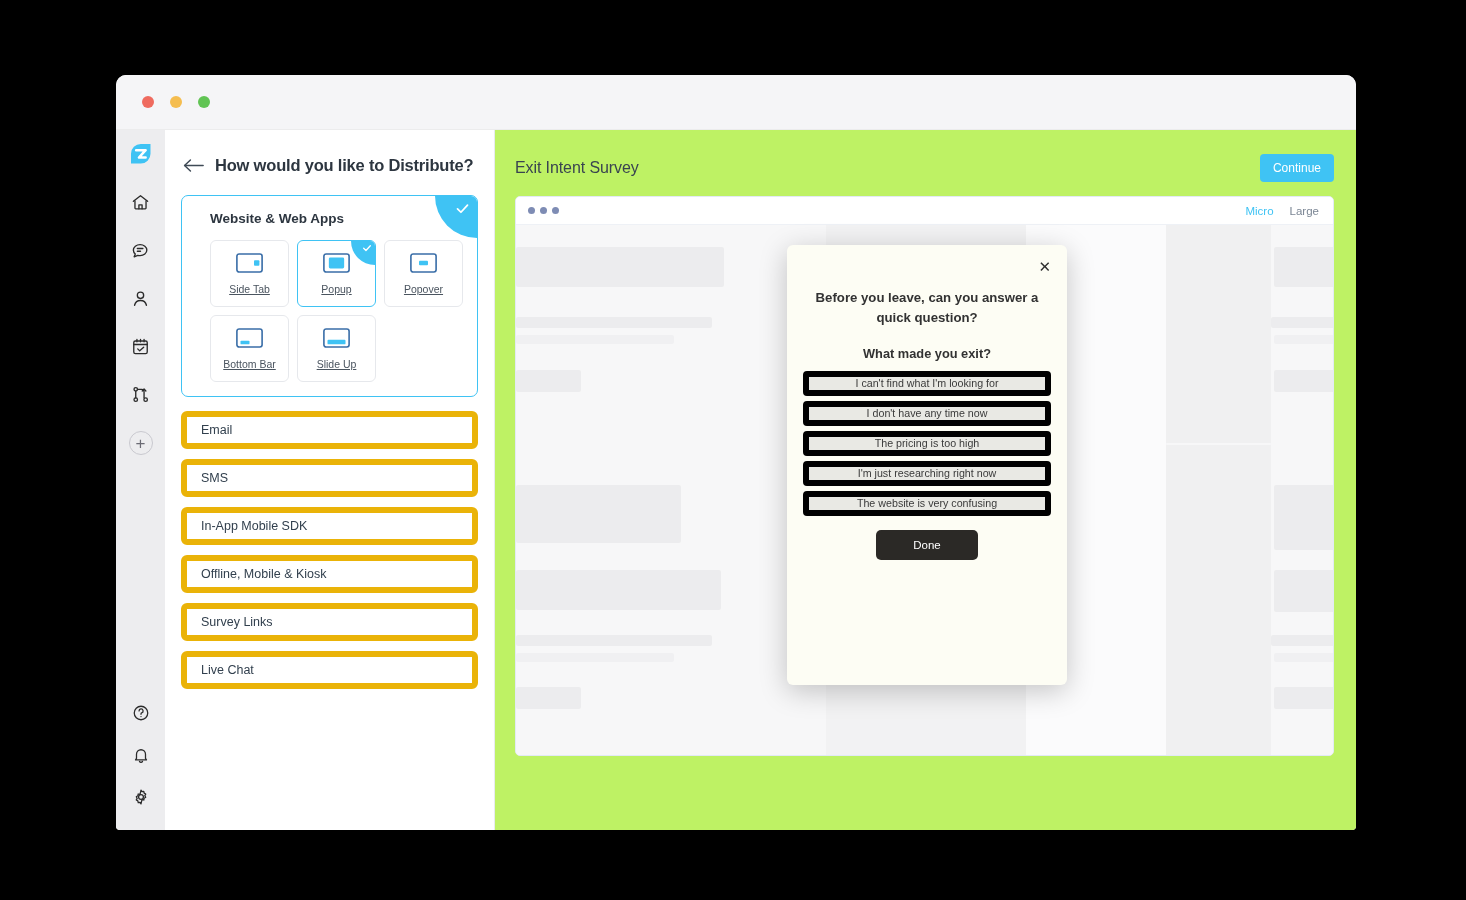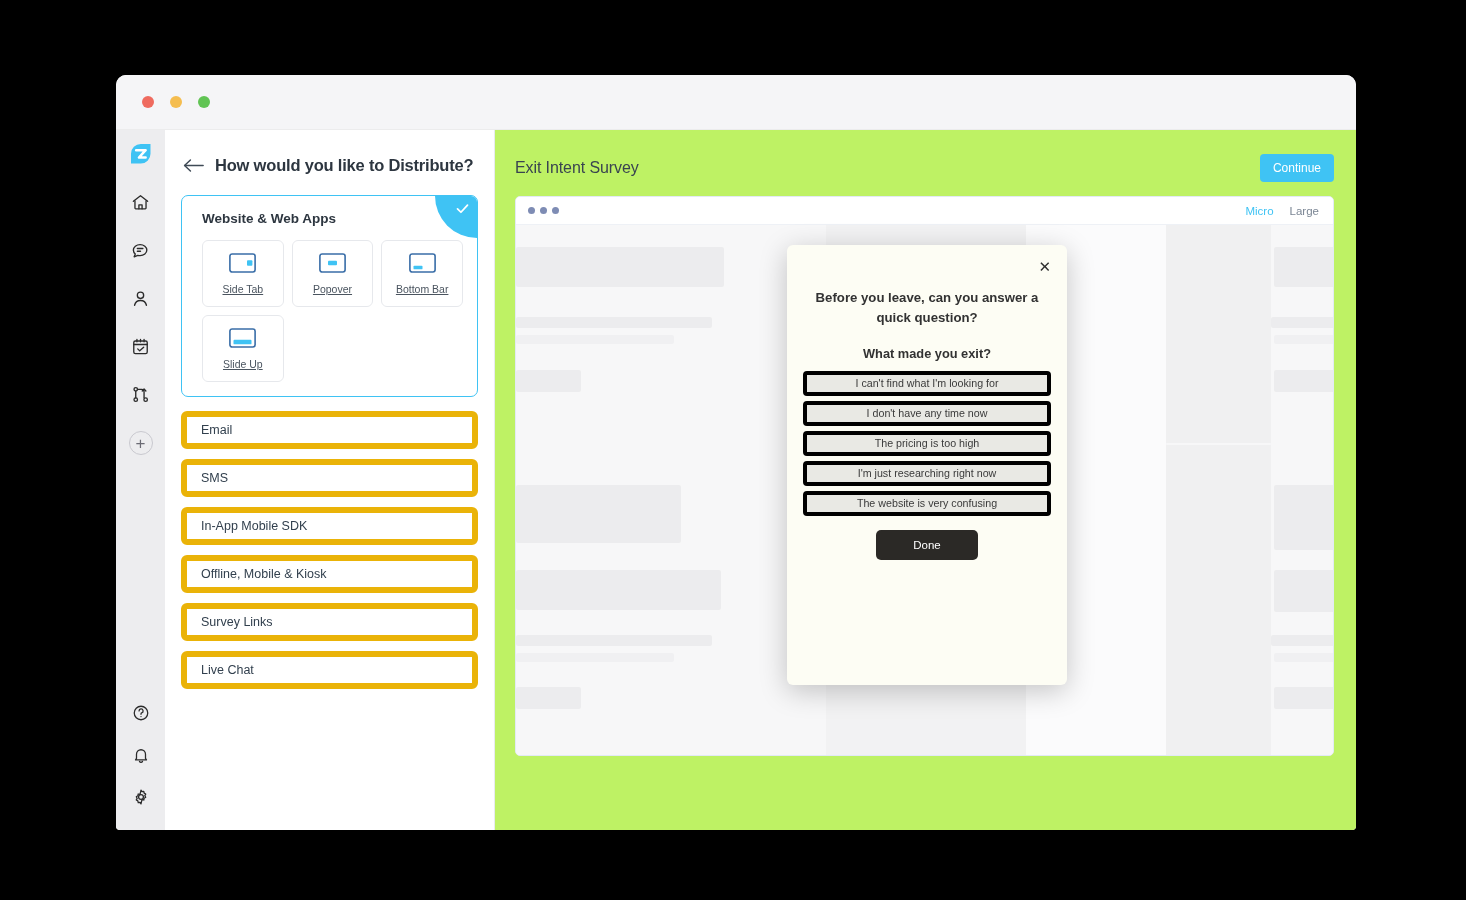--- a/index.html
+++ b/index.html
@@ -91,21 +91,21 @@
     font-weight: 600;
     color: #2d3640;
     letter-spacing: -0.2px;
   }
 
   
   .channel-card {
     position: relative;
     border: 1.5px solid #3fc3f4;
     border-radius: 7px;
-    padding: 14px 14px 14px 20px;
+    padding: 14px 14px 14px 28px;
     margin-bottom: 14px;
     overflow: hidden;
     background: #fff;
   }
   .card-corner-check {
     position: absolute; top: 0; right: 0;
     width: 42px; height: 42px;
     background: #3fc3f4;
     border-bottom-left-radius: 42px;
     display: flex; align-items: flex-start; justify-content: flex-end;
@@ -244,21 +244,21 @@
   }
   .popup-question {
     text-align: center;
     font-size: 12.8px; font-weight: 700;
     color: #323232;
     margin-bottom: 10px;
   }
   .popup-options { display: flex; flex-direction: column; gap: 5px; }
   .popup-option {
     background: #e9e9e4;
-    border: 4px solid #000000;
+    border: 6px solid #000000;
     border-radius: 4px;
     height: 25px;
     display: flex; align-items: center; justify-content: center;
     font-size: 10.7px;
     color: #3a3a3a;
     cursor: pointer;
   }
   .popup-done-wrap { display: flex; justify-content: center; margin-top: 14px; }
   .popup-done {
     background: #2b2926;
@@ -383,20 +383,34 @@
           <div class="type-tile">
             <span>
               <svg width="27" height="20" viewBox="0 0 30 22">
                 <rect x="1" y="1" width="28" height="20" rx="2.5" fill="none" stroke="#3a6ea8" stroke-width="1.8"></rect>
                 <rect x="20" y="8" width="6" height="6" rx="1" fill="#3fc3f4"></rect>
               </svg>
             </span>
             <span class="tile-label">Side Tab</span>
           </div>
 
+          <div class="type-tile selected">
+            <div class="type-tile-check">
+              <svg width="10" height="10" viewBox="0 0 24 24" fill="none" stroke="#fff" stroke-width="3.2" stroke-linecap="round" stroke-linejoin="round">
+                  <path d="M4 12.5 9.5 18 20 6.5"></path>
+                </svg>
+            </div>
+            <span>
+              <svg width="27" height="20" viewBox="0 0 30 22">
+                <rect x="1" y="1" width="28" height="20" rx="2.5" fill="none" stroke="#3a6ea8" stroke-width="1.8"></rect>
+                <rect x="6.5" y="5" width="17" height="12" rx="1.6" fill="#3fc3f4"></rect>
+              </svg>
+            </span>
+            <span class="tile-label">Popup</span>
+          </div>
 
           <div class="type-tile">
             <span>
               <svg width="27" height="20" viewBox="0 0 30 22">
                 <rect x="1" y="1" width="28" height="20" rx="2.5" fill="none" stroke="#3a6ea8" stroke-width="1.8"></rect>
                 <rect x="10" y="8.5" width="10" height="5" rx="1" fill="#3fc3f4"></rect>
               </svg>
             </span>
             <span class="tile-label">Popover</span>
           </div>

